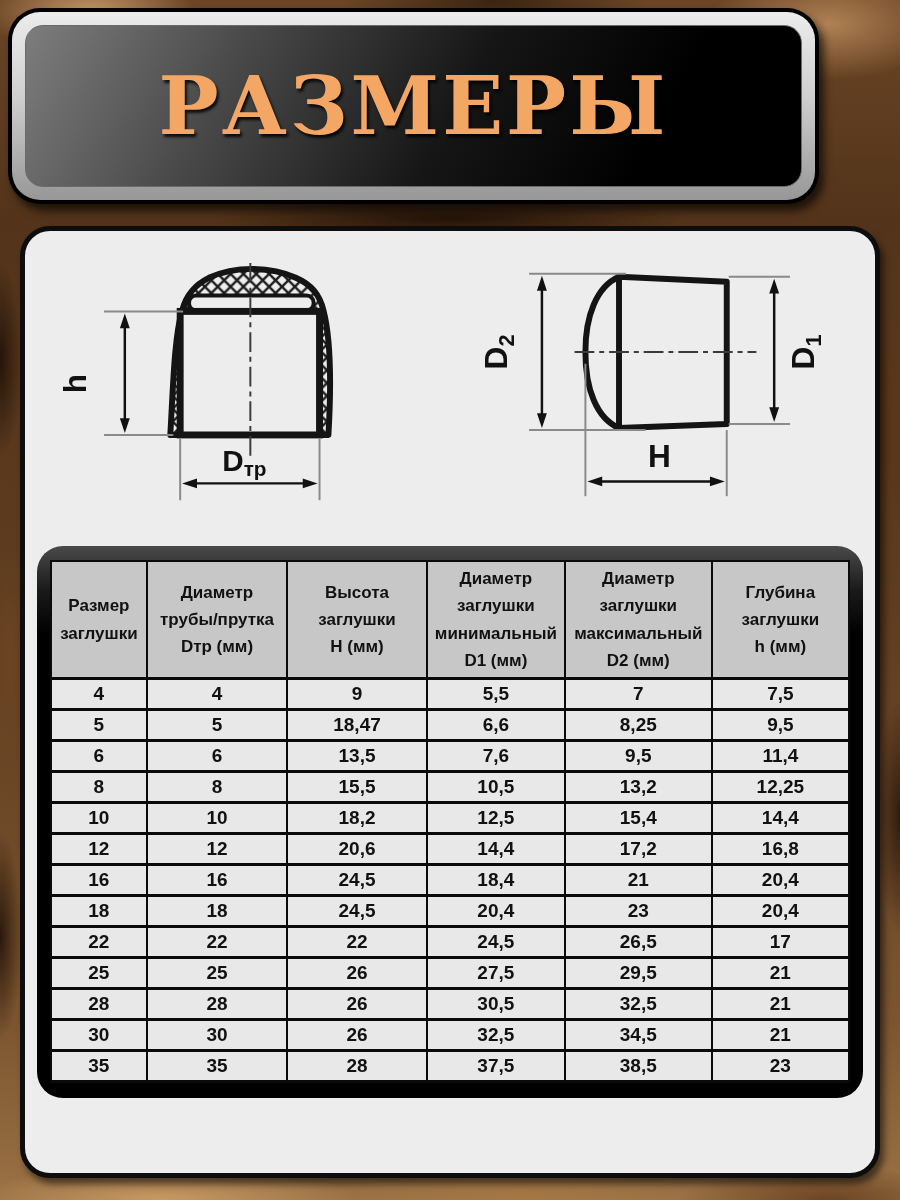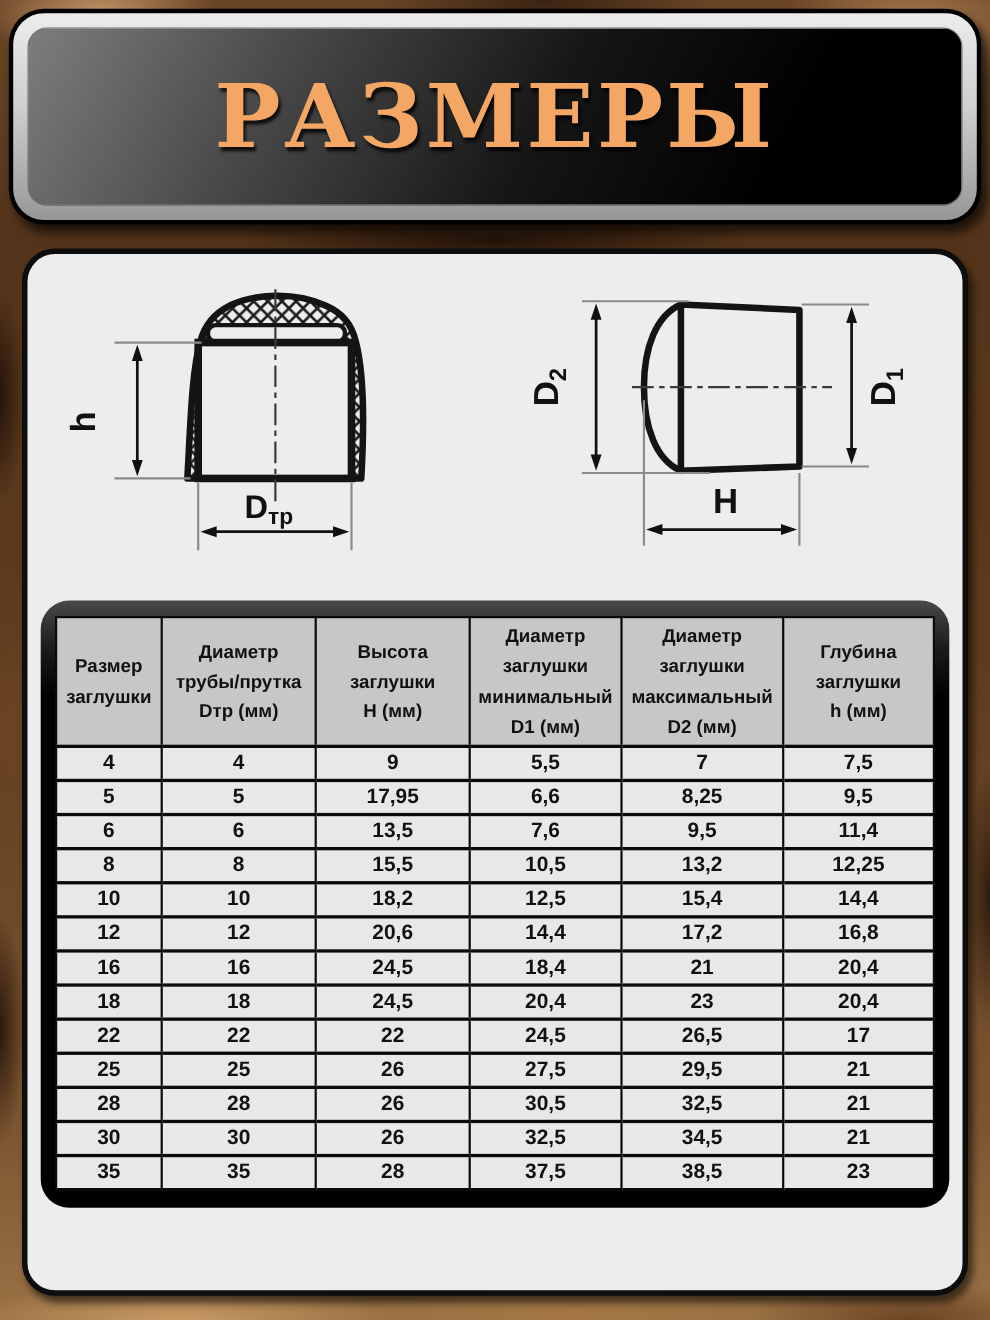--- a/index.html
+++ b/index.html
@@ -18,21 +18,21 @@
       radial-gradient(ellipse 30px 160px at 100% 68%, #2e1b0d 0%, rgba(46,27,13,0) 75%),
       radial-gradient(ellipse 260px 45px at 18% 100%, #c79a64 0%, rgba(199,154,100,0) 75%),
       radial-gradient(ellipse 230px 50px at 58% 100%, #a57844 0%, rgba(165,120,68,0) 75%),
       radial-gradient(ellipse 200px 45px at 92% 100%, #6b4423 0%, rgba(107,68,35,0) 75%),
       radial-gradient(ellipse 300px 30px at 50% 18.2%, #241308 0%, rgba(36,19,8,0) 80%),
       linear-gradient(180deg,#6b4626 0%,#53341a 18%,#5e3c1f 50%,#7c5530 85%,#9a7245 100%);
   }
 
   
   .banner-outer{
-    position:absolute;left:8px;top:8px;width:884px;height:196px;box-sizing:border-box;
+    position:absolute;left:8px;top:8px;width:811px;height:196px;box-sizing:border-box;
     background:#000;border-radius:32px;padding:4px;
     box-shadow:5px 7px 9px rgba(0,0,0,.65);
   }
   .banner-frame{
     width:100%;height:100%;box-sizing:border-box;border-radius:28px;
     background:linear-gradient(180deg,#ececec 0%,#cfcfcf 45%,#979797 100%);
     padding:13px;
   }
   .banner-inner{
     width:100%;height:100%;box-sizing:border-box;border-radius:18px;
@@ -194,21 +194,21 @@
     <td>4</td>
     <td>4</td>
     <td>9</td>
     <td>5,5</td>
     <td>7</td>
     <td>7,5</td>
   </tr>
           <tr>
     <td>5</td>
     <td>5</td>
-    <td>17,95</td>
+    <td>18,47</td>
     <td>6,6</td>
     <td>8,25</td>
     <td>9,5</td>
   </tr>
           <tr>
     <td>6</td>
     <td>6</td>
     <td>13,5</td>
     <td>7,6</td>
     <td>9,5</td>

